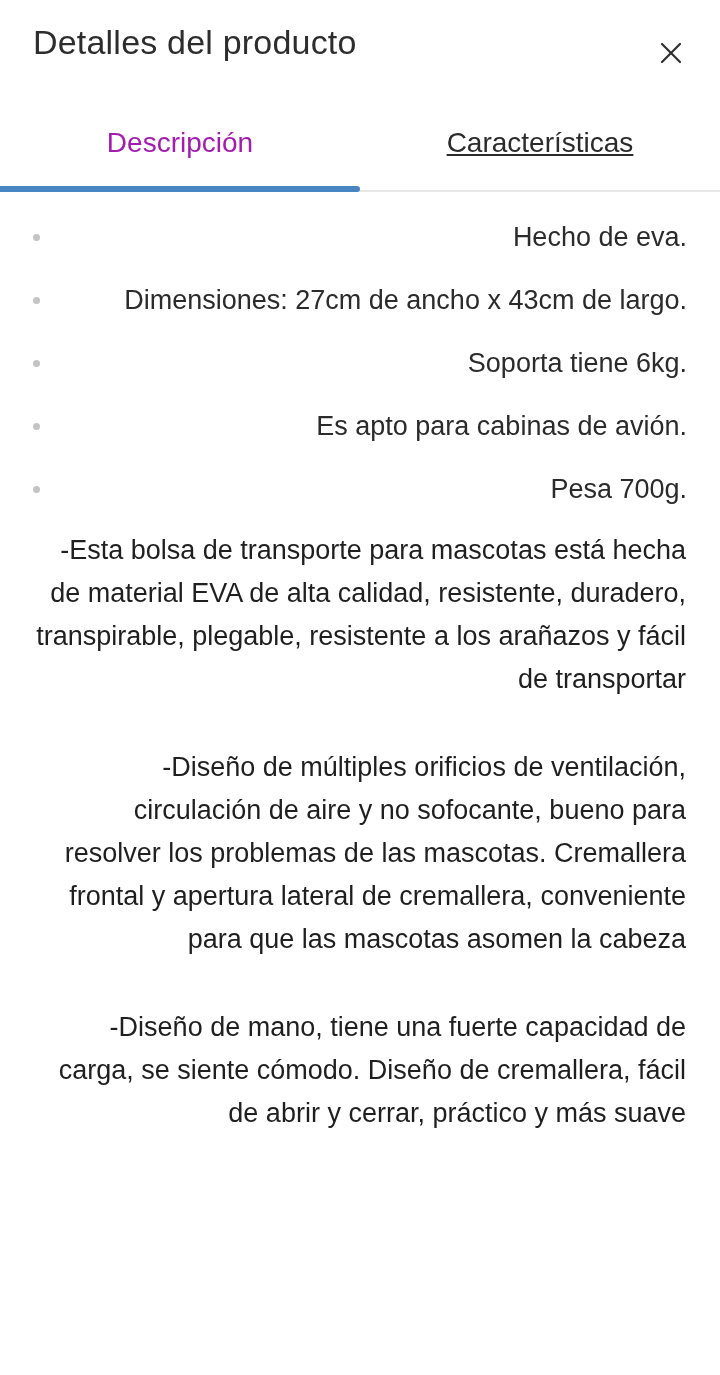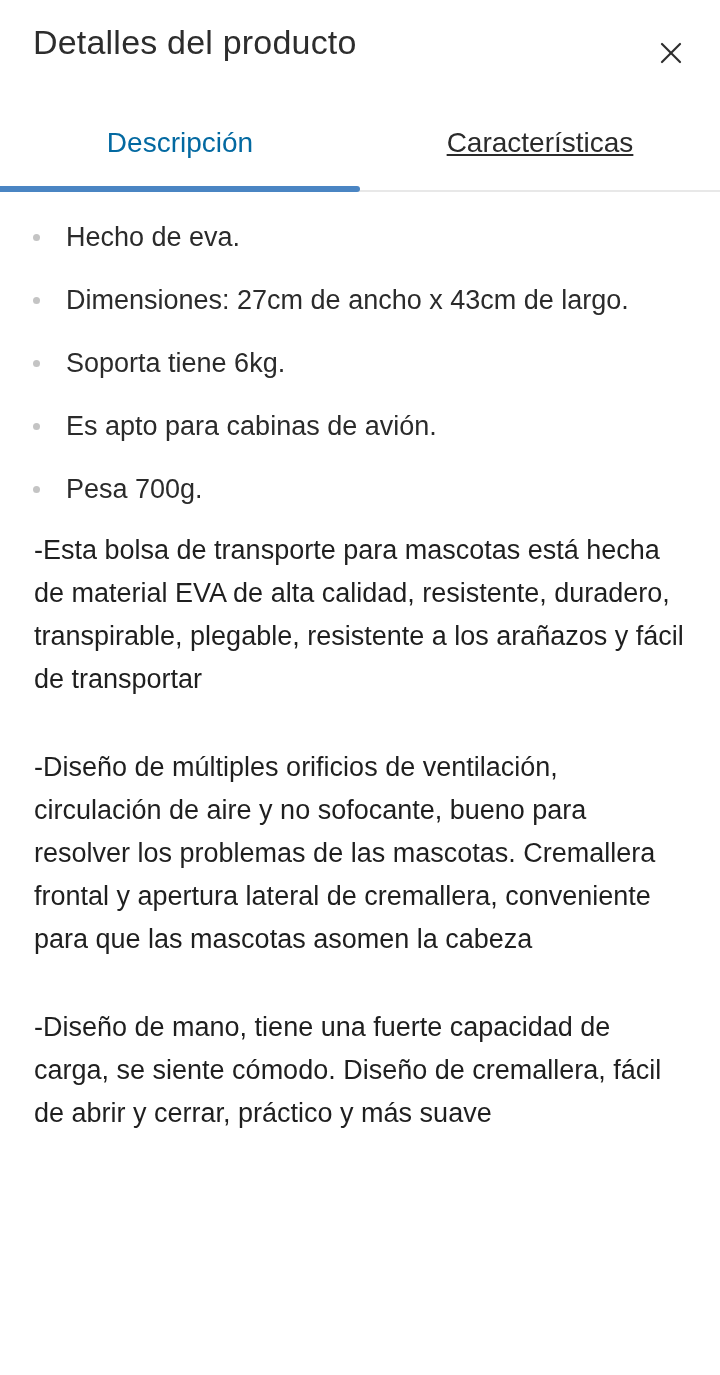--- a/index.html
+++ b/index.html
@@ -46,37 +46,38 @@
   }
   .tab {
     flex: 1;
     text-align: center;
     font-size: 28px;
     line-height: 86px;
     cursor: pointer;
     position: relative;
   }
   .tab.active {
-    color: #0369a1;
+    color: #a21caf;
   }
   .tab.inactive {
     color: #2b2b2b;
     text-decoration: underline;
   }
   .tab-indicator {
     position: absolute;
     left: 0;
     bottom: -2px;
     width: 360px;
     height: 6px;
     background: #4a85c3;
     border-radius: 0 3px 3px 0;
   }
   .content {
     padding: 22px 33px 0 33px;
+    text-align: right;
   }
   ul.bullets {
     list-style: none;
     margin: 0;
     padding: 0;
   }
   ul.bullets li {
     position: relative;
     padding-left: 33px;
     font-size: 27px;

